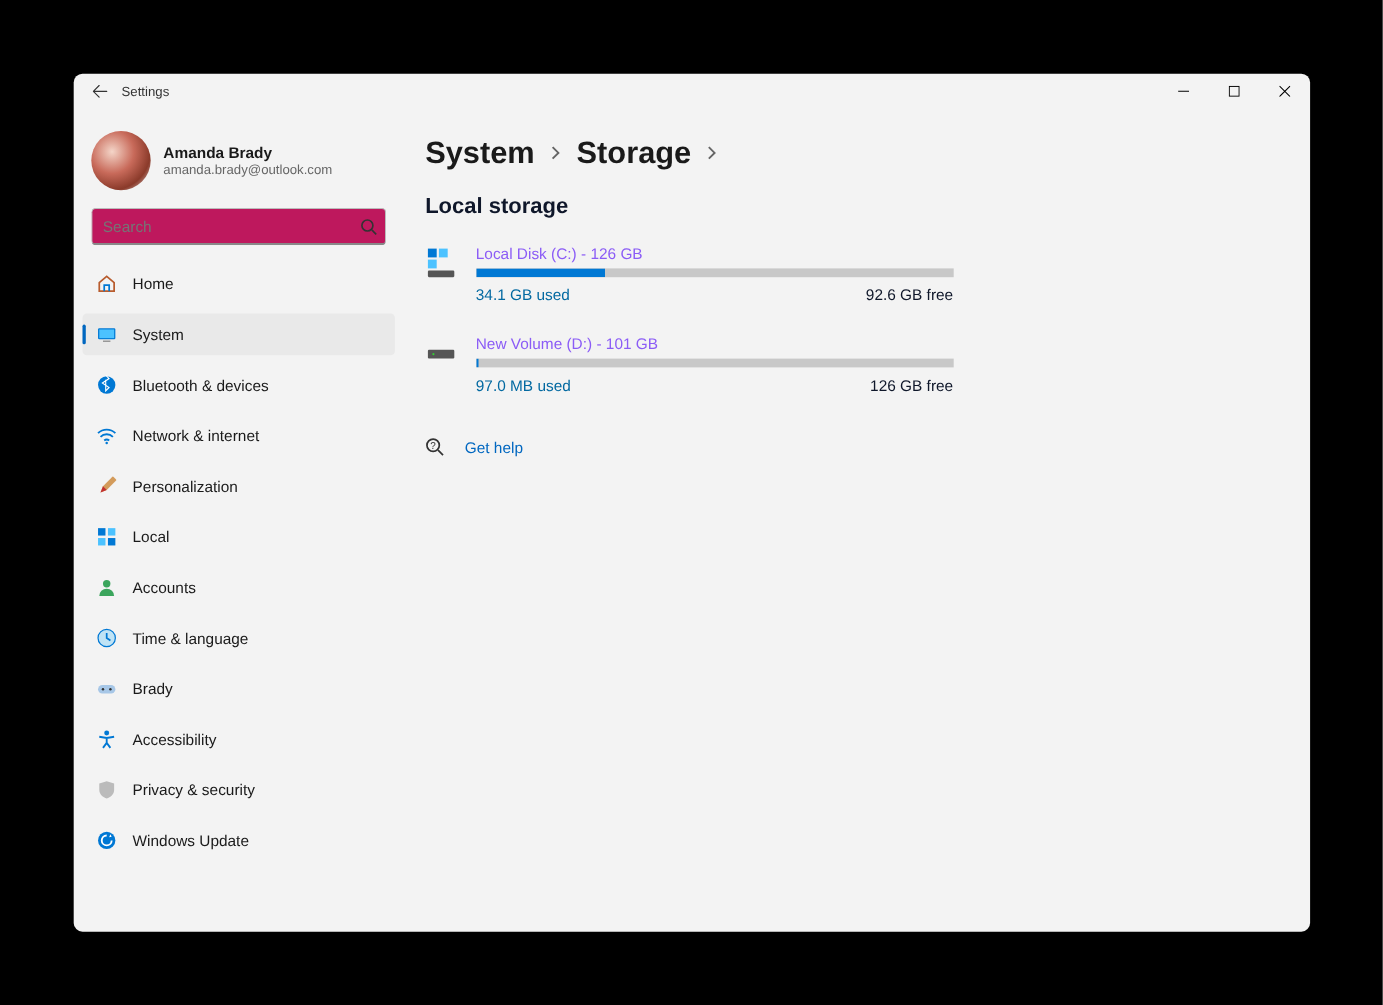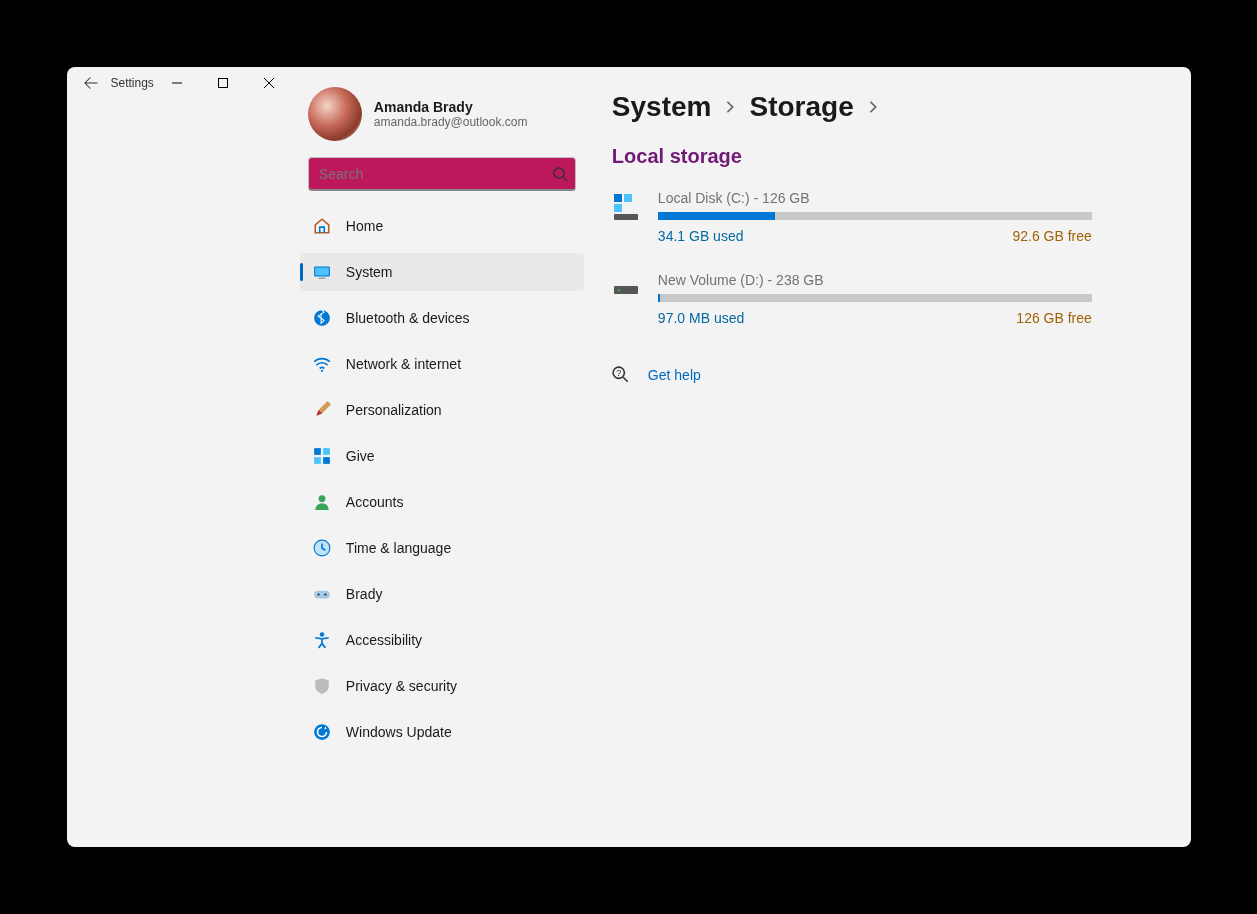--- a/index.html
+++ b/index.html
@@ -1,21 +1,21 @@
 <!DOCTYPE html>
 <html><head>
 <meta charset="utf-8">
 <style>
 * { margin: 0; padding: 0; box-sizing: border-box; font-family: "Segoe UI", sans-serif; }
 body { background: #000; display: flex; align-items: center; justify-content: center; min-height: 100vh; }
 .window {
   width: 1124px; height: 780px;
   background: #f3f3f3;
   border-radius: 8px;
-  display: flex; flex-direction: row;
+  display: flex; flex-direction: column;
   box-shadow: 0 20px 60px rgba(0,0,0,0.5);
   overflow: hidden;
 }
 .titlebar {
   height: 32px; display: flex; align-items: center;
   padding: 0 0 0 8px;
 }
 .titlebar .back-btn {
   width: 32px; height: 32px; display: flex; align-items: center; justify-content: center;
   cursor: pointer;
@@ -73,36 +73,36 @@
 }
 .breadcrumb {
   display: flex; align-items: center; gap: 12px; flex-wrap: wrap;
   margin-bottom: 22px;
 }
 .breadcrumb .crumb {
   font-size: 28px; font-weight: 600; color: #1a1a1a; cursor: pointer;
 }
 .breadcrumb .crumb.current { cursor: default; }
 .breadcrumb .chev { color: #666; }
-.section-title { font-size: 20px; font-weight: 600; color: #701a75; margin-bottom: 22px; }
+.section-title { font-size: 20px; font-weight: 600; color: #0f172a; margin-bottom: 22px; }
 
 .drive {
   display: flex; gap: 16px; margin-bottom: 28px; align-items: flex-start;
   cursor: pointer; max-width: 480px;
 }
 .drive-icon { width: 30px; height: 30px; margin-top: 2px; }
 .drive-body { flex: 1; }
-.drive-name { font-size: 14px; color: #737373; margin-bottom: 6px; }
+.drive-name { font-size: 14px; color: #8b5cf6; margin-bottom: 6px; }
 .bar {
   height: 8px; background: #c8c8c8; border-radius: 0px; overflow: hidden; margin-bottom: 8px;
 }
 .bar .fill { height: 100%; background: #0078d4; }
 .drive-stats { display: flex; justify-content: space-between; font-size: 14px; }
 .drive-stats .used { color: #0369a1; }
-.drive-stats .free { color: #a16207; margin-left: 40px; }
+.drive-stats .free { color: #0f172a; margin-left: 40px; }
 
 .help-links { margin-top: 40px; display: flex; flex-direction: column; gap: 14px; }
 .help-link {
   display: flex; align-items: center; gap: 18px; font-size: 14px; color: #0067c0; cursor: pointer;
 }
 .help-link .hicon { color: #222; width: 18px; }
 
 svg { display: block; }
 </style>
 </head>
@@ -204,21 +204,21 @@
         </div>
         <div class="nav-item">
           <span class="nicon">
               <svg width="18" height="18" viewBox="0 0 16 16">
                 <rect x="1" y="1" width="6" height="6" fill="#0078d4"></rect>
                 <rect x="9" y="1" width="6" height="6" fill="#4cc2ff"></rect>
                 <rect x="1" y="9" width="6" height="6" fill="#4cc2ff"></rect>
                 <rect x="9" y="9" width="6" height="6" fill="#0078d4"></rect>
               </svg>
             </span>
-          <span>Give</span>
+          <span>Local</span>
         </div>
         <div class="nav-item">
           <span class="nicon">
               <svg width="18" height="18" viewBox="0 0 16 16">
                 <circle cx="8" cy="5" r="3" fill="#3ba55c"></circle>
                 <path d="M2 15a6 6 0 0112 0z" fill="#3ba55c"></path>
               </svg>
             </span>
           <span>Accounts</span>
         </div>
@@ -311,21 +311,21 @@
       </div>
 
       <div class="drive">
         <div class="drive-icon">
           <svg width="30" height="30" viewBox="0 0 30 30">
               <rect x="2" y="12" width="24" height="8" rx="1" fill="#555"></rect>
               <circle cx="7" cy="16" r="1" fill="#3c3"></circle>
             </svg>
         </div>
         <div class="drive-body">
-          <div class="drive-name">New Volume (D:) - 238 GB</div>
+          <div class="drive-name">New Volume (D:) - 101 GB</div>
           <div class="bar">
               <div class="fill" style="width:0.5%"></div>
             </div>
           <div class="drive-stats">
             <span class="used">97.0 MB used</span>
             <span class="free">126 GB free</span>
           </div>
         </div>
       </div>
 

